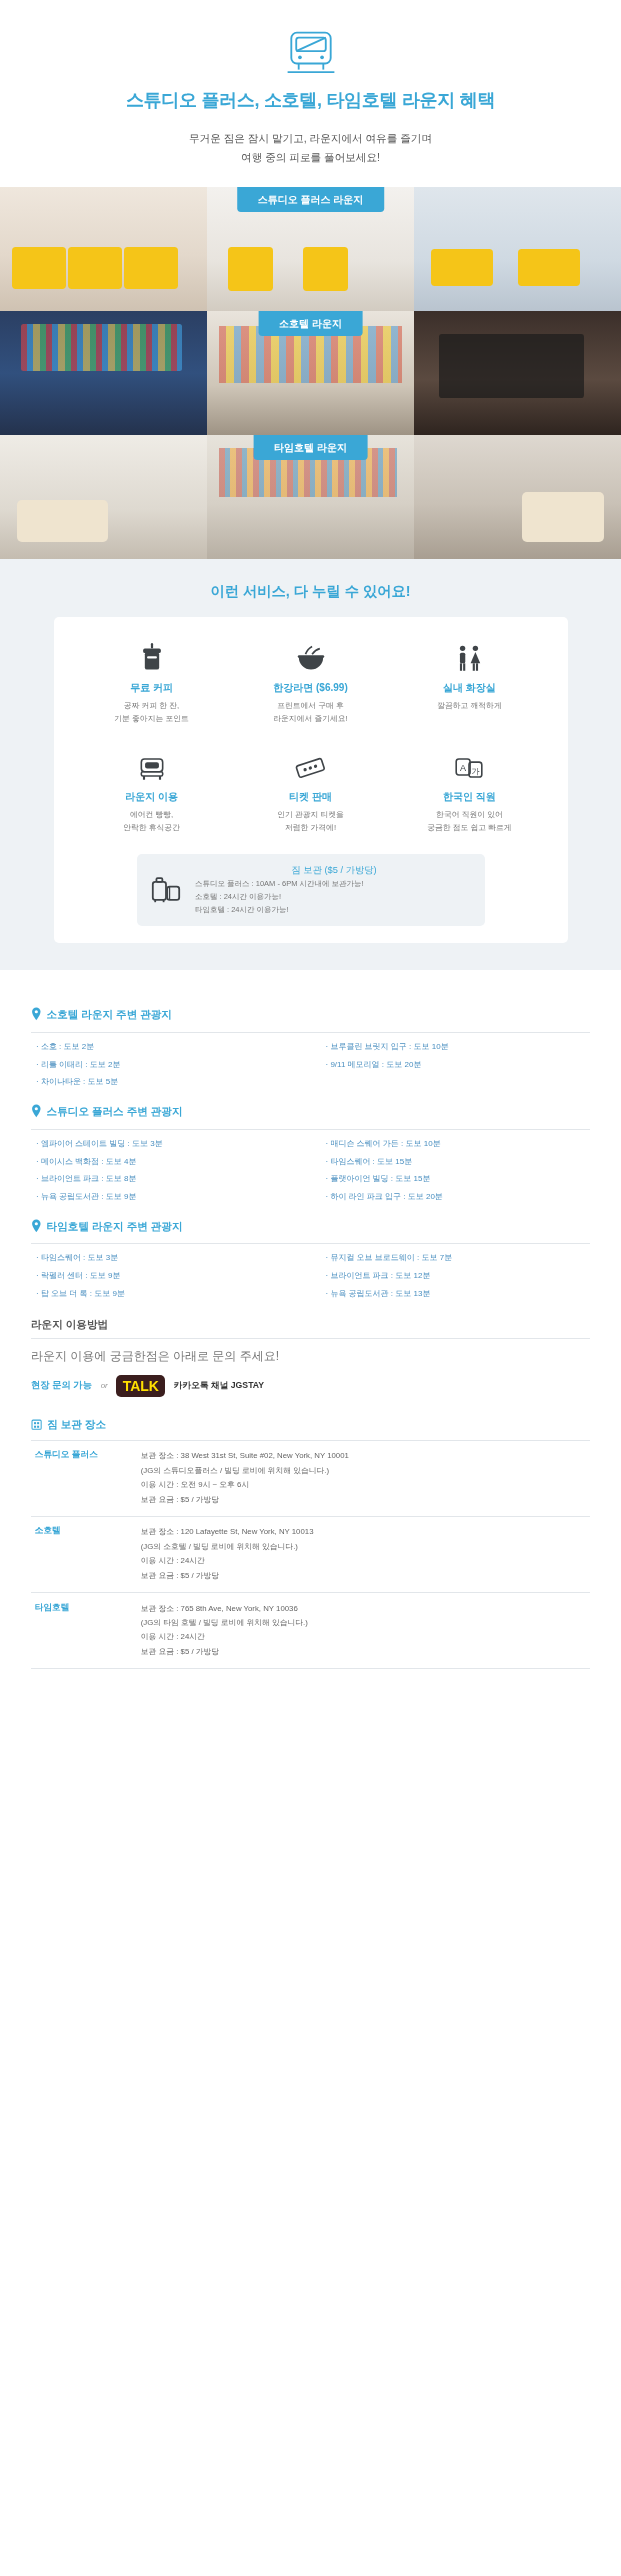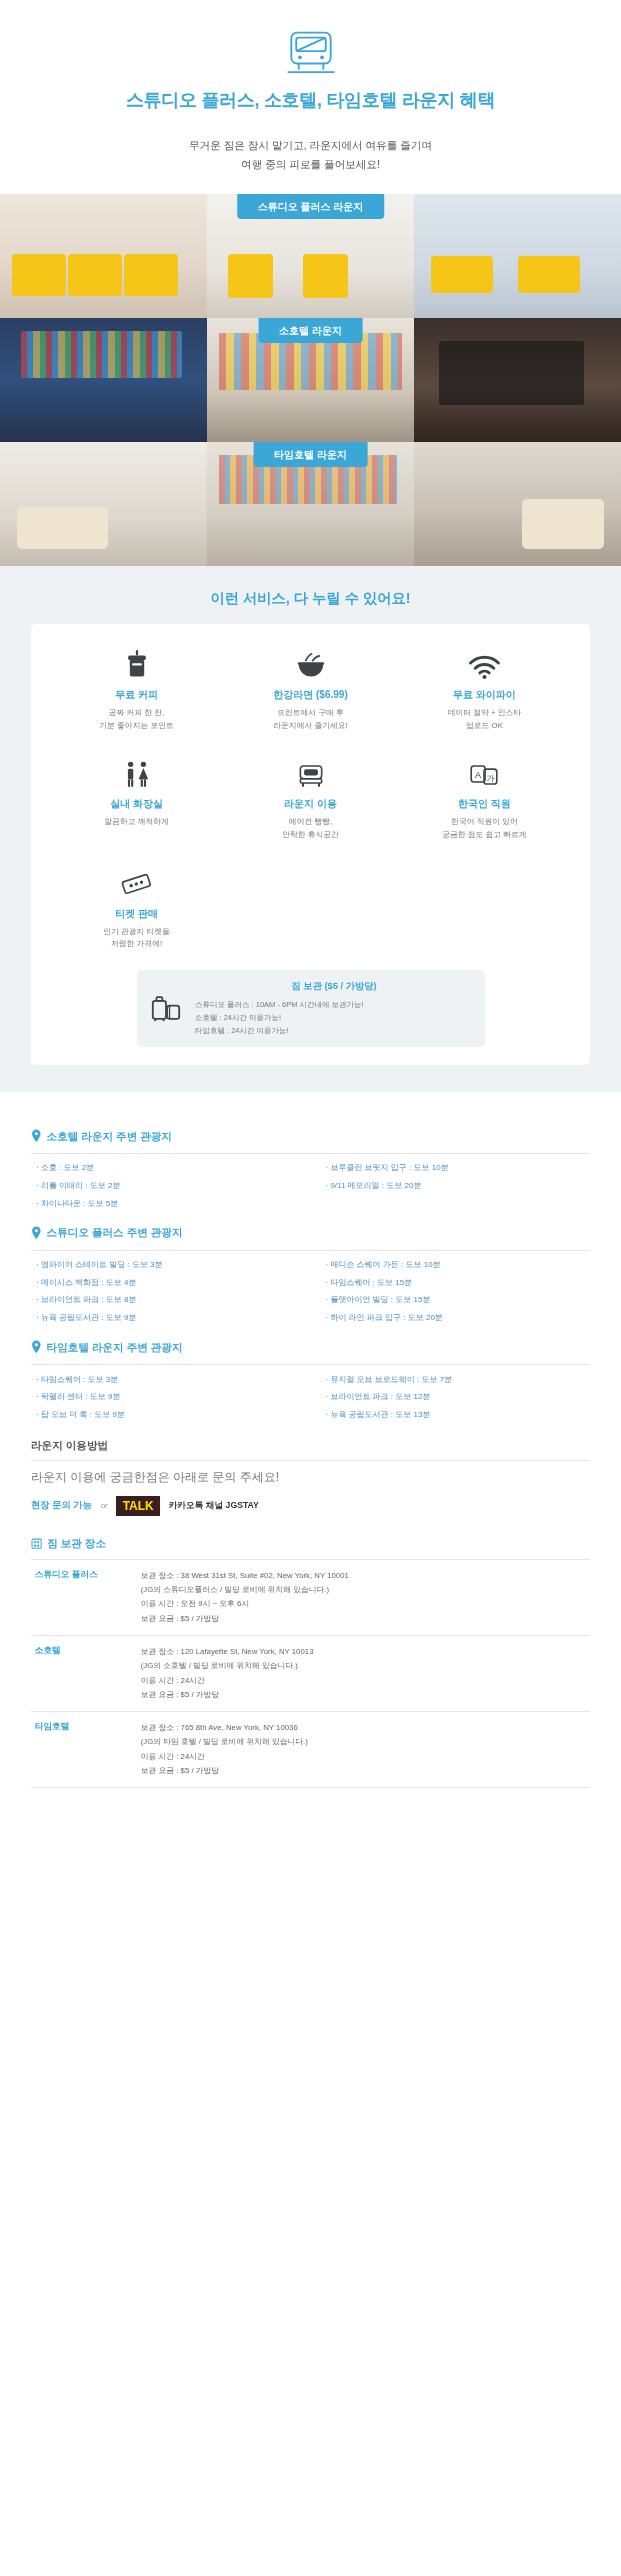--- a/index.html
+++ b/index.html
@@ -11,21 +11,21 @@
     color:#333333;
     -webkit-font-smoothing:antialiased;
   }
   .page { width:621px; margin:0 auto; position:relative; }
 
   
   .hero { background:#ffffff; padding:29px 0 21px; text-align:center; }
   .bus-icon { margin:0 auto 11.2px; width:60px; height:48px; }
   .hero-title {
     color:#3aa7d6; font-size:18px; font-weight:bold; letter-spacing:-0.3px;
-    margin-bottom:24px;
+    margin-bottom:17px;
   }
   .hero-sub { color:#555; font-size:10.6px; line-height:1.75; }
 
   
   .photo-block { position:relative;text-decoration:underline; }
   .ribbon {
     position:absolute; left:50%; transform:translateX(-50%); top:0;
     background:#3aa7d6; color:#fff; font-size:10px; font-weight:bold;
     padding:5.6px 21px; border-radius:0 0 3.7px 3.7px; z-index:5; white-space:nowrap;
   }
@@ -75,58 +75,58 @@
   .ph-tm3::after{content:"";position:absolute;right:8%;bottom:14%;width:40%;height:40%;
       background:#efe4cf;border-radius:5px;}
 
   
   .services { background:#eef2f5; padding:22.4px 0 27px; }
   .services-title {
     text-align:center; color:#3aa7d6; font-size:14.3px; font-weight:bold;
     margin-bottom:16px;
   }
   .svc-card {
-    width:559px; margin:0 auto; background:#fff; border-radius:5px;
+    width:514px; margin:0 auto; background:#fff; border-radius:5px;
     padding:21px 18.6px 17.4px;
   }
   .svc-grid { display:grid; grid-template-columns:repeat(3,1fr); row-gap:21px; }
   .svc { text-align:center; padding:0 7.5px; }
   .svc .ico { height:36px; display:flex; align-items:flex-end; justify-content:center; margin-bottom:7.5px; }
   .svc .nm { color:#3aa7d6; font-size:10px; font-weight:bold; margin-bottom:5px; }
   .svc .ds { color:#777; font-size:7.8px; line-height:1.65; }
 
   .lug {
     margin:18.6px auto 0; width:348px; background:#eef2f5; border-radius:5px;
     padding:10px 11.2px; display:flex; align-items:center; gap:11.2px;
   }
   .lug-icon { flex:0 0 auto; }
   .lug-body { flex:1 1 auto; }
-  .lug-title { text-align:center; color:#3aa7d6; font-size:9.3px; font-weight:bold; margin-bottom:5px; }
+  .lug-title { text-align:center; color:#3aa7d6; font-size:9.3px; font-weight:normal; }
   .lug-line { color:#777; font-size:7.5px; line-height:1.75; }
 
   
   .info { background:#fff; padding:21px 31px 6.2px; }
   .sec-head { display:flex; align-items:center; gap:5px; margin:16px 0 8.7px;text-align:right; }
   .sec-head .pin { flex:0 0 auto; }
   .sec-head .ttl { color:#3aa7d6; font-size:10.6px; font-weight:bold; }
   .sec-rule { height:0.6px; background:#e2e6ea; margin:0 0 8.7px; }
   .two-col { display:grid; grid-template-columns:1fr 1fr; column-gap:25px; row-gap:5.6px; padding-left:5px; }
   .li { color:#4a8fc0; font-size:8px; line-height:1.5; }
   .li::before { content:"· "; color:#4a8fc0; }
 
   
   .how-title { color:#555; font-size:10.6px; font-weight:bold; margin:18.6px 0 6.2px; }
   .how-rule { height:0.6px; background:#e2e6ea; margin-bottom:8.7px; }
   .how-sub { color:#777; font-size:12px; margin-bottom:10px; }
   .how-row { display:flex; align-items:center; gap:8.7px; margin-bottom:5px; }
   .how-local { color:#3aa7d6; font-size:9.3px; font-weight:bold; }
   .how-or { color:#999; font-size:8px; font-style:italic; }
   .kakao-chip {
-    background:#3b1e1e; color:#ffe000; font-size:12px; font-weight:bold;
-    border-radius:0; padding:3.1px 6.2px;
+    background:#3b1e1e; color:#ffe000; font-size:14px; font-weight:bold;
+    border-radius:5px; padding:3.1px 6.2px;
   }
   .kakao-text { color:#333; font-size:8.7px; font-weight:bold; }
 
   
   .store-head { display:flex; align-items:center; gap:5px; margin:21px 0 7.5px; }
   .store-head .ttl { color:#3aa7d6; font-size:10.6px; font-weight:bold; }
   .store-table { width:100%; border-collapse:collapse; }
   .store-table td { vertical-align:top; padding:8.7px 3.7px; border-bottom:0.6px solid #e2e6ea; }
   .store-table tr:first-child td { border-top:0.6px solid #e2e6ea; }
   .st-name { width:106px; color:#3aa7d6; font-size:8.7px; font-weight:bold; padding-left:5px; }
@@ -216,35 +216,20 @@
               <path d="M32 22 q6 -8 14 -10" stroke="#3f4448" stroke-width="3" fill="none"></path>
             </svg>
           </div>
           <div class="nm">한강라면 ($6.99)</div>
           <div class="ds">
             <div>프린트에서 구매 후</div>
             <div>라운지에서 즐기세요!</div>
           </div>
         </div>
 
-        <div class="svc">
-          <div class="ico">
-            <svg viewBox="0 0 60 48" width="35" height="29">
-              <path d="M6 18 a34 34 0 0 1 48 0" stroke="#3f4448" stroke-width="5" fill="none" stroke-linecap="round"></path>
-              <path d="M14 27 a23 23 0 0 1 32 0" stroke="#3f4448" stroke-width="5" fill="none" stroke-linecap="round"></path>
-              <path d="M22 35 a12 12 0 0 1 16 0" stroke="#3f4448" stroke-width="5" fill="none" stroke-linecap="round"></path>
-              <circle cx="30" cy="42" r="3.5" fill="#3f4448"></circle>
-            </svg>
-          </div>
-          <div class="nm">무료 와이파이</div>
-          <div class="ds">
-            <div>데이터 절약 + 인스타</div>
-            <div>업로드 OK</div>
-          </div>
-        </div>
 
         <div class="svc">
           <div class="ico">
             <svg viewBox="0 0 60 54" width="32" height="31">
               <circle cx="18" cy="8" r="5" fill="#3f4448"></circle>
               <rect x="13" y="16" width="10" height="20" rx="3" fill="#3f4448"></rect>
               <rect x="13" y="36" width="4" height="14" fill="#3f4448"></rect>
               <rect x="19" y="36" width="4" height="14" fill="#3f4448"></rect>
               <circle cx="42" cy="8" r="5" fill="#3f4448"></circle>
               <path d="M42 15 l9 21 h-18 z" fill="#3f4448"></path>

